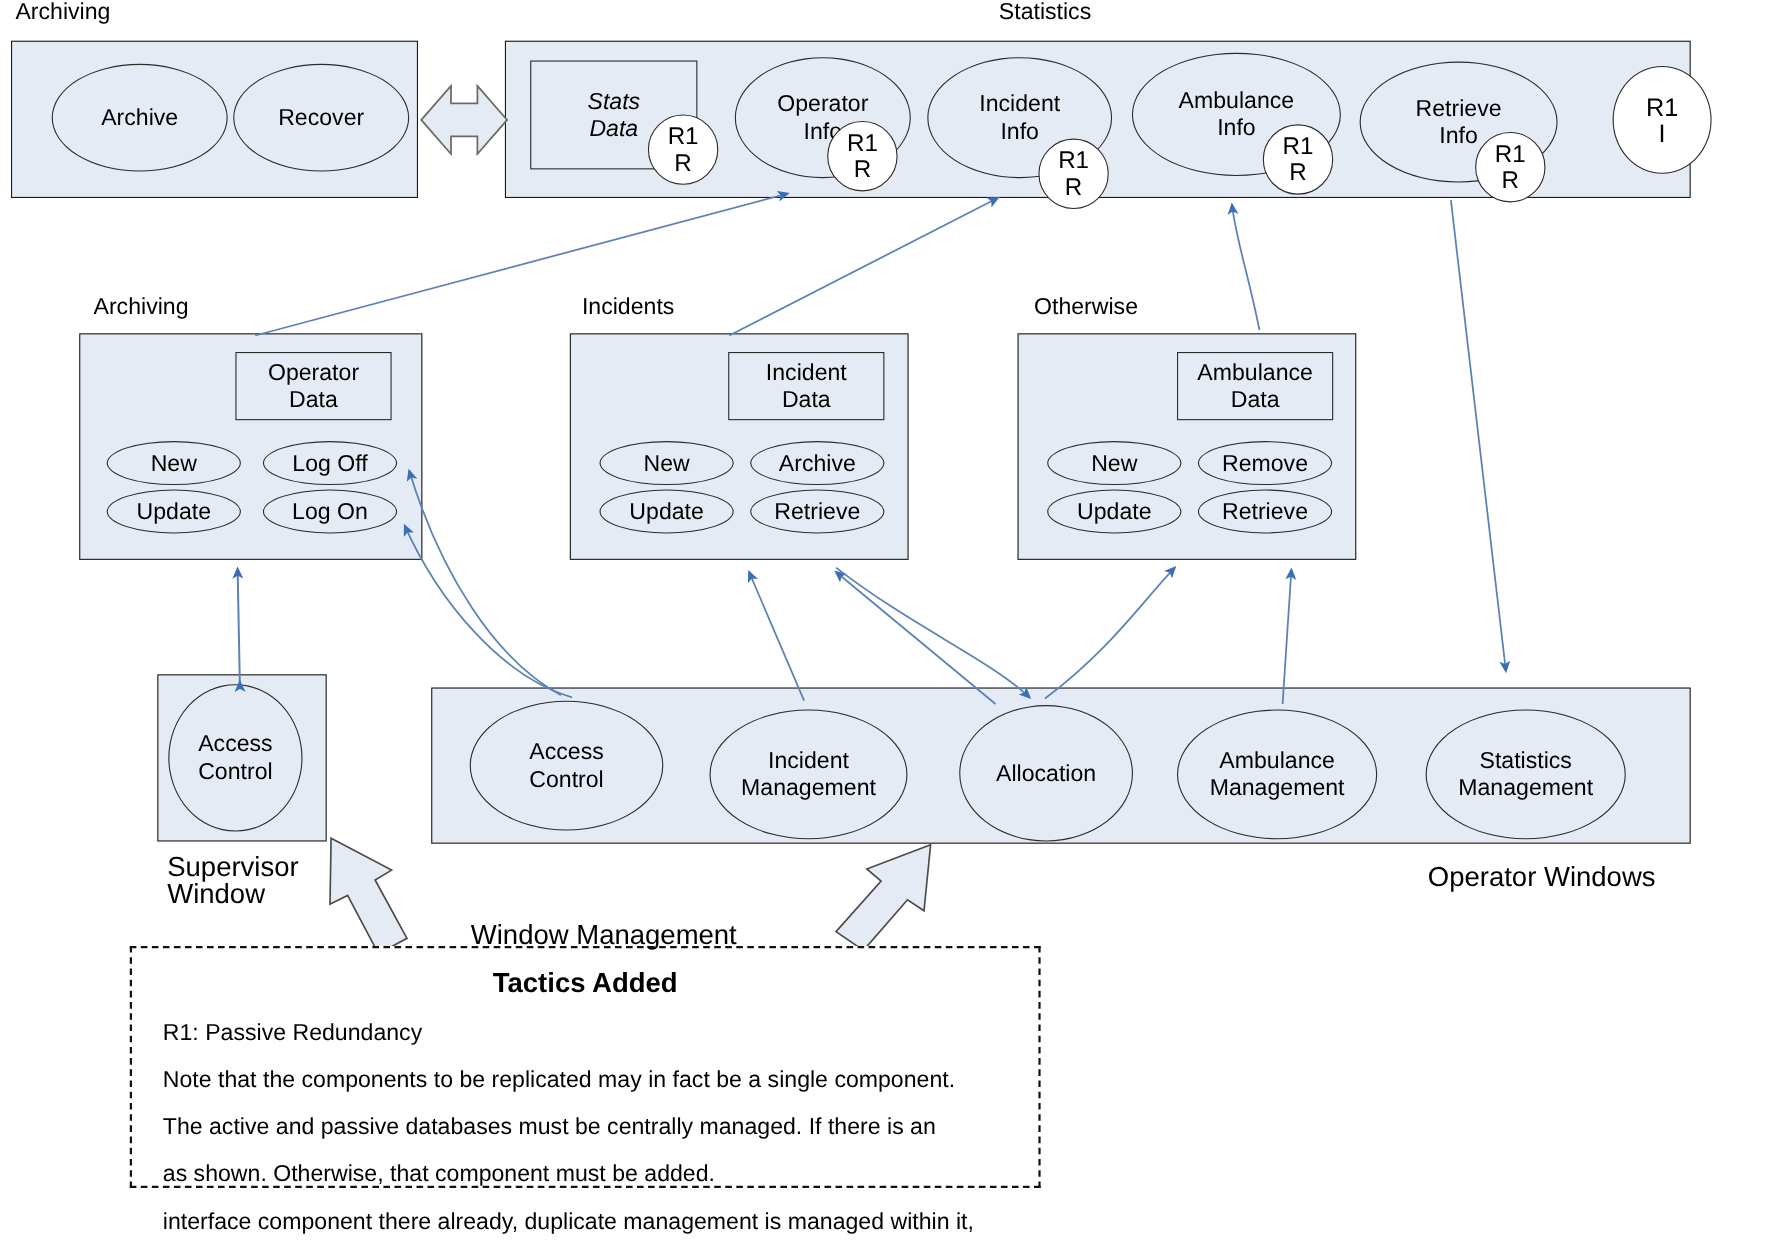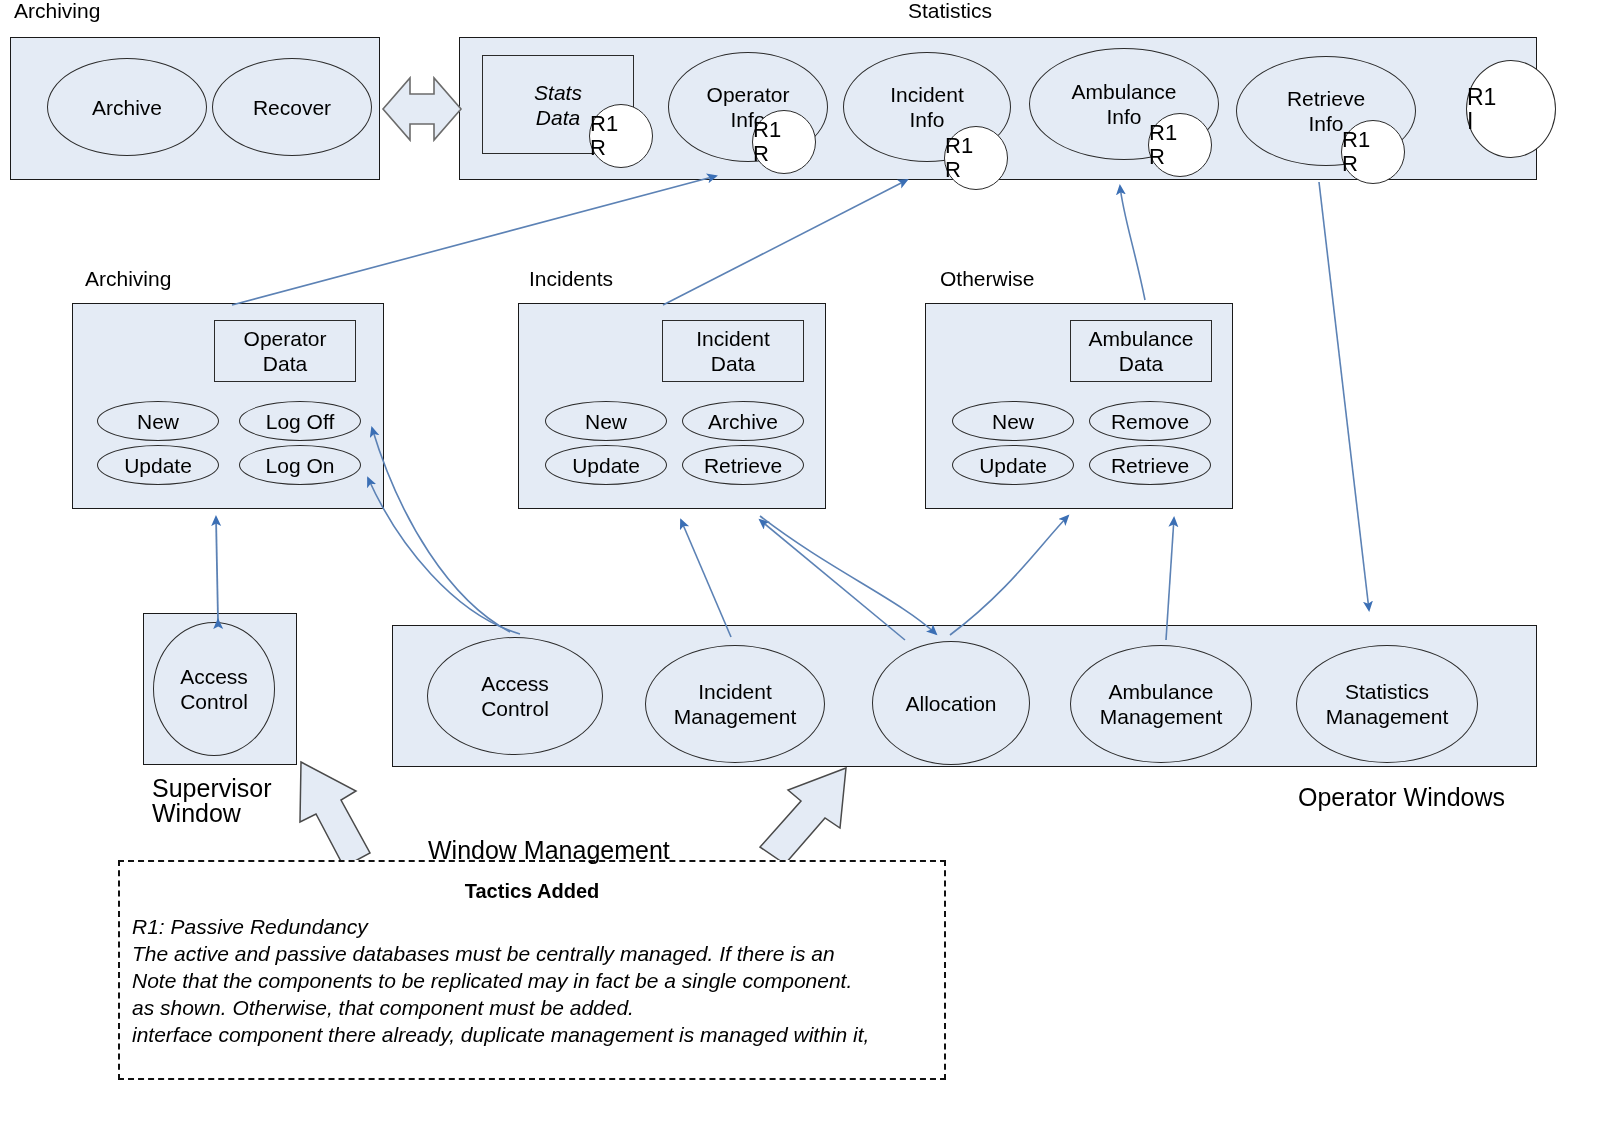--- a/index.html
+++ b/index.html
@@ -10,28 +10,28 @@
   svg.layer{position:absolute;left:0;top:0;width:1611px;height:1135px;overflow:visible;}
   svg.edges{z-index:5;pointer-events:none;}
   .grp{position:absolute;background:#e4ebf5;border:1.5px solid #1a1a1a;box-sizing:border-box;z-index:2;}
   .grplabel{position:absolute;z-index:8;font-size:21px;line-height:25px;white-space:nowrap;}
   .node{position:absolute;z-index:4;display:flex;align-items:center;justify-content:center;
         text-align:center;box-sizing:border-box;background:#e4ebf5;border:1.2px solid #2b2b2b;
         font-size:21px;line-height:25px;}
   .ell{border-radius:50%;}
   .rect{border-radius:0;}
   .rcirc{position:absolute;z-index:9;border-radius:50%;background:#ffffff;border:1.2px solid #2b2b2b;
-         display:flex;flex-direction:column;align-items:flex-start;justify-content:center;
+         display:flex;flex-direction:column;align-items:center;justify-content:center;
          font-size:22px;line-height:24px;}
   .rcirc span{display:block;}
   .tactics{position:absolute;left:118px;top:860px;width:828px;height:220px;
            border:2px dashed #111;box-sizing:border-box;background:#fff;z-index:6;padding:0;}
-  .tactics-title{text-align:center;font-weight:bold;font-size:20px;margin-top:18px;}
+  .tactics-title{text-align:center;font-weight:bold;font-size:25px;margin-top:18px;}
   .tactics-body{font-size:21px;line-height:27px;margin:10px 0 0 12px;}
-  .tactics-body p{margin:0;font-style:italic;}
+  .tactics-body p{margin:16px;}
   .freelabel{position:absolute;z-index:8;font-size:25px;line-height:25px;}
 </style>
 </head>
 <body>
 
 <div class="stage">
 
   <div class="grplabel" style="left:14px;top:-2px;">Archiving</div>
   <div class="grp" style="left:10px;top:37px;width:370px;height:143px;"></div>
   <div class="node ell" style="left:47px;top:58px;width:160px;height:98px;">Archive</div>
@@ -155,22 +155,22 @@
     <span>Management</span>
   </div>
   <div class="freelabel" style="left:1298px;top:785px;">Operator Windows</div>
 
   <div class="freelabel" style="left:428px;top:838px;">Window Management</div>
 
   <div class="tactics">
     <div class="tactics-title">Tactics Added</div>
     <div class="tactics-body">
       <p>R1: Passive Redundancy</p>
+      <p>Note that the components to be replicated may in fact be a single component.</p>
       <p>The active and passive databases must be centrally managed. If there is an</p>
-      <p>Note that the components to be replicated may in fact be a single component.</p>
       <p>as shown. Otherwise, that component must be added.</p>
       <p>interface component there already, duplicate management is managed within it,</p>
     </div>
   </div>
 
   <svg class="layer edges" viewBox="0 0 1611 1135">
     <defs>
       <marker id="ah" markerWidth="12" markerHeight="12" refX="9" refY="5" orient="auto" markerUnits="userSpaceOnUse">
         <path d="M0,0 L11,5 L0,10 L2.6,5 Z" fill="#3b6fb5"></path>
       </marker>

